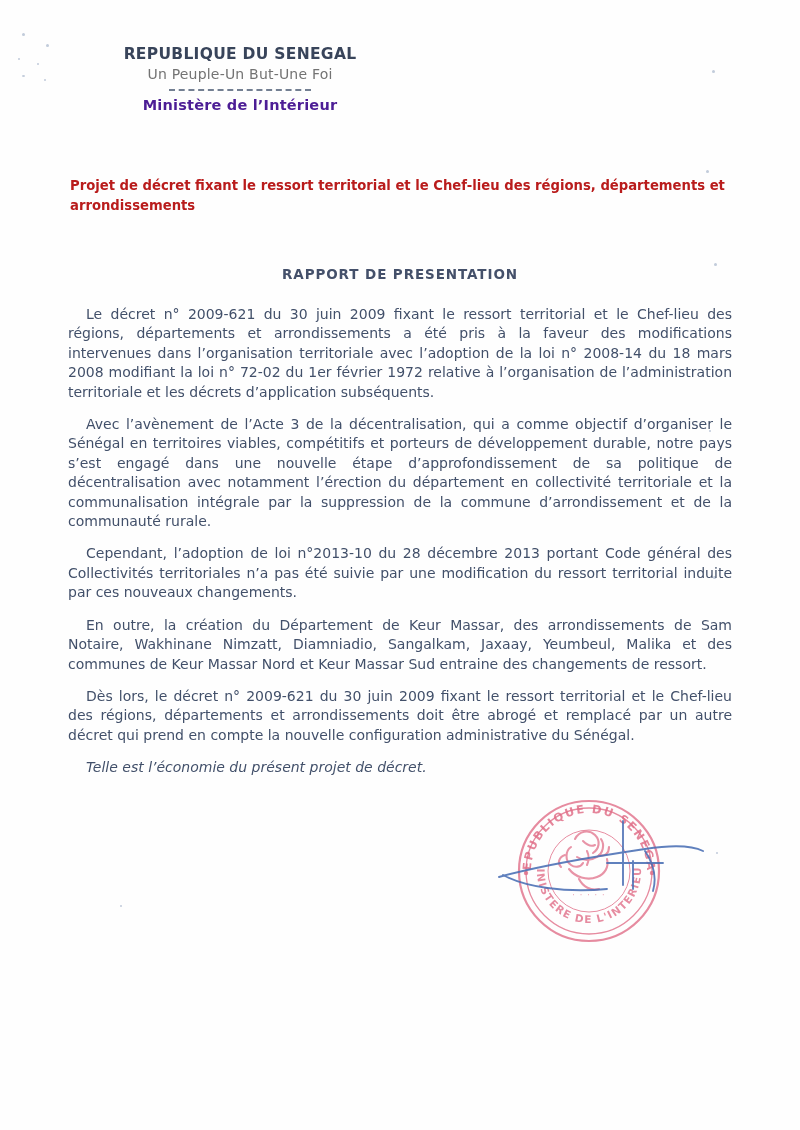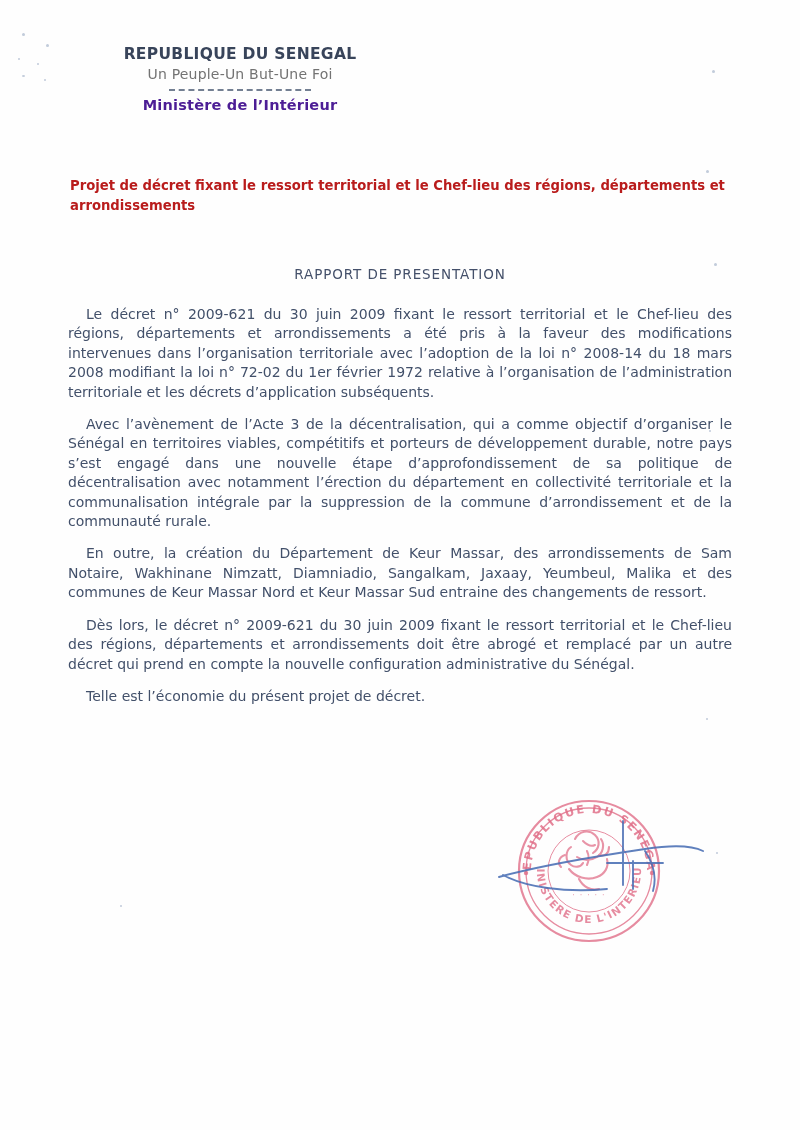--- a/index.html
+++ b/index.html
@@ -73,21 +73,21 @@
     color: #b91c1c;
   }
 
   
   .section-heading {
     position: absolute;
     left: 70px;
     top: 266px;
     width: 660px;
     text-align: center;
-    font-weight: normal;
+    font-weight: bold;
     font-size: 13.5px;
     letter-spacing: 0.9px;
     color: #44506a;
   }
 
   
   .body-text {
     position: absolute;
     left: 68px;
     top: 305px;
@@ -95,21 +95,21 @@
   }
   .para {
     text-align: justify;
     text-justify: inter-word;
     font-size: 14px;
     line-height: 19.4px;
     text-indent: 18px;
     margin: 0 0 13px 0;
     color: #42506a;
   }
-  .para:last-child { margin-bottom: 4px; }
+  .para:last-child { margin-bottom: 4px; font-style: italic; }
 
   
   .round-stamp {
     position: absolute;
     left: 513px;
     top: 795px;
     width: 152px;
     height: 152px;
   }
   .round-stamp svg { display: block; }
@@ -181,20 +181,21 @@
     <div class="ministry">Ministère de l’Intérieur</div>
   </div>
 
   <div class="doc-title">Projet de décret fixant le ressort territorial et le Chef-lieu des régions, départements et arrondissements</div>
 
   <div class="section-heading">RAPPORT DE PRESENTATION</div>
 
   <div class="body-text">
     <p class="para">Le décret n° 2009-621 du 30 juin 2009 fixant le ressort territorial et le Chef-lieu des régions, départements et arrondissements a été pris à la faveur des modifications intervenues dans l’organisation territoriale avec l’adoption de la loi n° 2008-14 du 18 mars 2008 modifiant la loi n° 72-02 du 1er février 1972 relative à l’organisation de l’administration territoriale et les décrets d’application subséquents.</p>
     <p class="para">Avec l’avènement de l’Acte 3 de la décentralisation, qui a comme objectif d’organiser le Sénégal en territoires viables, compétitifs et porteurs de développement durable, notre pays s’est engagé dans une nouvelle étape d’approfondissement de sa politique de décentralisation avec notamment l’érection du département en collectivité territoriale et la communalisation intégrale par la suppression de la commune d’arrondissement et de la communauté rurale.</p>
+    <p class="para">Cependant, l’adoption de loi n°2013-10 du 28 décembre 2013 portant Code général des Collectivités territoriales n’a pas été suivie par une modification du ressort territorial induite par ces nouveaux changements.</p>
     <p class="para">En outre, la création du Département de Keur Massar, des arrondissements de Sam Notaire, Wakhinane Nimzatt, Diamniadio, Sangalkam, Jaxaay, Yeumbeul, Malika et des communes de Keur Massar Nord et Keur Massar Sud entraine des changements de ressort.</p>
     <p class="para">Dès lors, le décret n° 2009-621 du 30 juin 2009 fixant le ressort territorial et le Chef-lieu des régions, départements et arrondissements doit être abrogé et remplacé par un autre décret qui prend en compte la nouvelle configuration administrative du Sénégal.</p>
     <p class="para">Telle est l’économie du présent projet de décret.</p>
   </div>
 
   <div class="round-stamp">
     <svg width="152" height="152" viewBox="0 0 152 152">
       <defs>
         <path id="arcTop" d="M 18,76 A 58,58 0 0 1 134,76" fill="none"></path>
         <path id="arcBottom" d="M 24,76 A 52,52 0 0 0 128,76" fill="none"></path>

